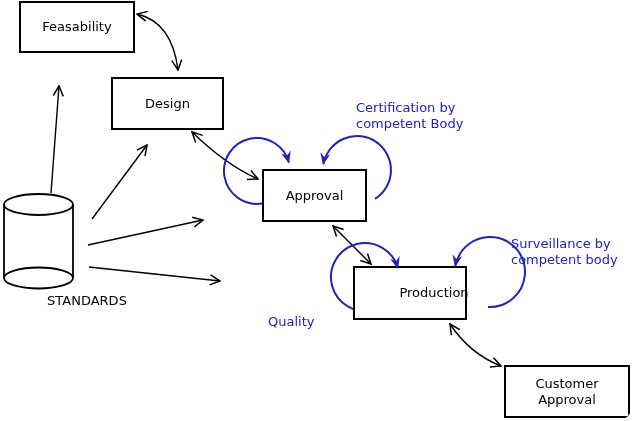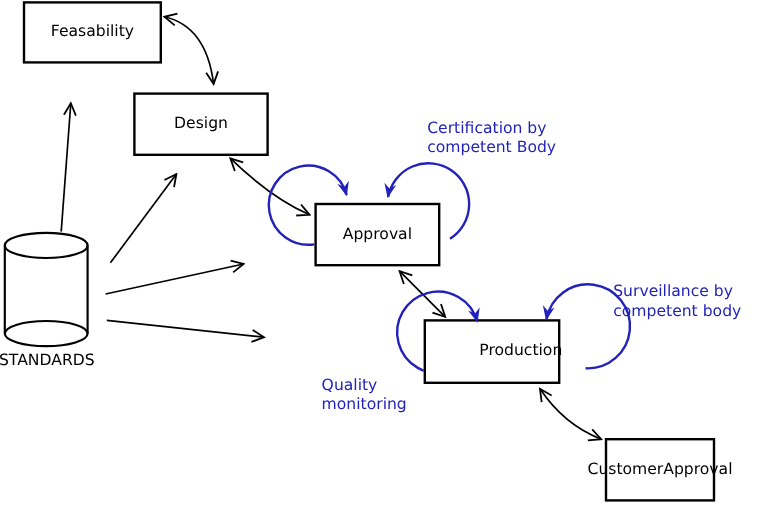--- a/index.html
+++ b/index.html
@@ -14,20 +14,21 @@
     display:flex;align-items:center;justify-content:center;text-align:center;
     font-size:13px;line-height:16px;box-sizing:border-box;
   }
   .ann{
     position:absolute;color:var(--blue,#2222bb);font-size:13px;line-height:16px;
     white-space:nowrap;
   }
   .plainlabel{
     position:absolute;color:#000;font-size:13px;line-height:15px;text-align:center;
     white-space:nowrap;
+    padding-left:48px;
   }
   .blackline{stroke:#000;stroke-width:1.4;fill:none;}
   .blueloop{stroke:var(--blue,#2222bb);stroke-width:2;fill:none;}
   .bluehead{fill:var(--blue,#2222bb);stroke:none;}
   .cyl{stroke:#000;stroke-width:1.8;fill:none;}
 </style>
 </head>
 <body>
 
 <div id="canvas" style="background: rgb(255, 255, 255); border-radius: 17px;">
@@ -71,41 +72,40 @@
   </div>
 
   <div class="box" style="left:262px;top:169px;width:105px;height:53px;">
     <span>Approval</span>
   </div>
 
   <div class="box" style="left:353px;top:266px;width:114px;height:54px;padding-left:48px;">
     <span>Production</span>
   </div>
 
-  <div class="box" style="left:504px;top:365px;width:92px;height:53px;flex-direction:row;">
+  <div class="box" style="left:504px;top:365px;width:126px;height:53px;flex-direction:column;">
     <span>Customer</span>
     <span>Approval</span>
   </div>
 
   <div class="plainlabel" style="left:-1px;top:293px;width:80px;">STANDARDS</div>
 
 
   <div class="ann" style="left:356px;top:100px;">
     <div>Certification by</div>
     <div>competent Body</div>
   </div>
 
   <div class="ann" style="left:511px;top:216px;margin-top:20px;">
     <div>Surveillance by</div>
     <div>competent body</div>
   </div>
 
   <div class="ann" style="left:268px;top:314px;">
     <div>Quality</div>
-    <div>monitoring</div>
   </div>
 
   <svg id="over" viewBox="0 0 633 421">
     <path class="bluehead" d="M 0 0 L -12 -5 L -8 0 L -12 5 Z" transform="translate(289,163.5) rotate(75)"></path>
     <path class="bluehead" d="M 0 0 L -12 -5 L -8 0 L -12 5 Z" transform="translate(323,165) rotate(101)"></path>
     <path class="bluehead" d="M 0 0 L -12 -5 L -8 0 L -12 5 Z" transform="translate(398,269) rotate(75)"></path>
     <path class="bluehead" d="M 0 0 L -12 -5 L -8 0 L -12 5 Z" transform="translate(455,267) rotate(101)"></path>
   </svg>
 
 </div>

